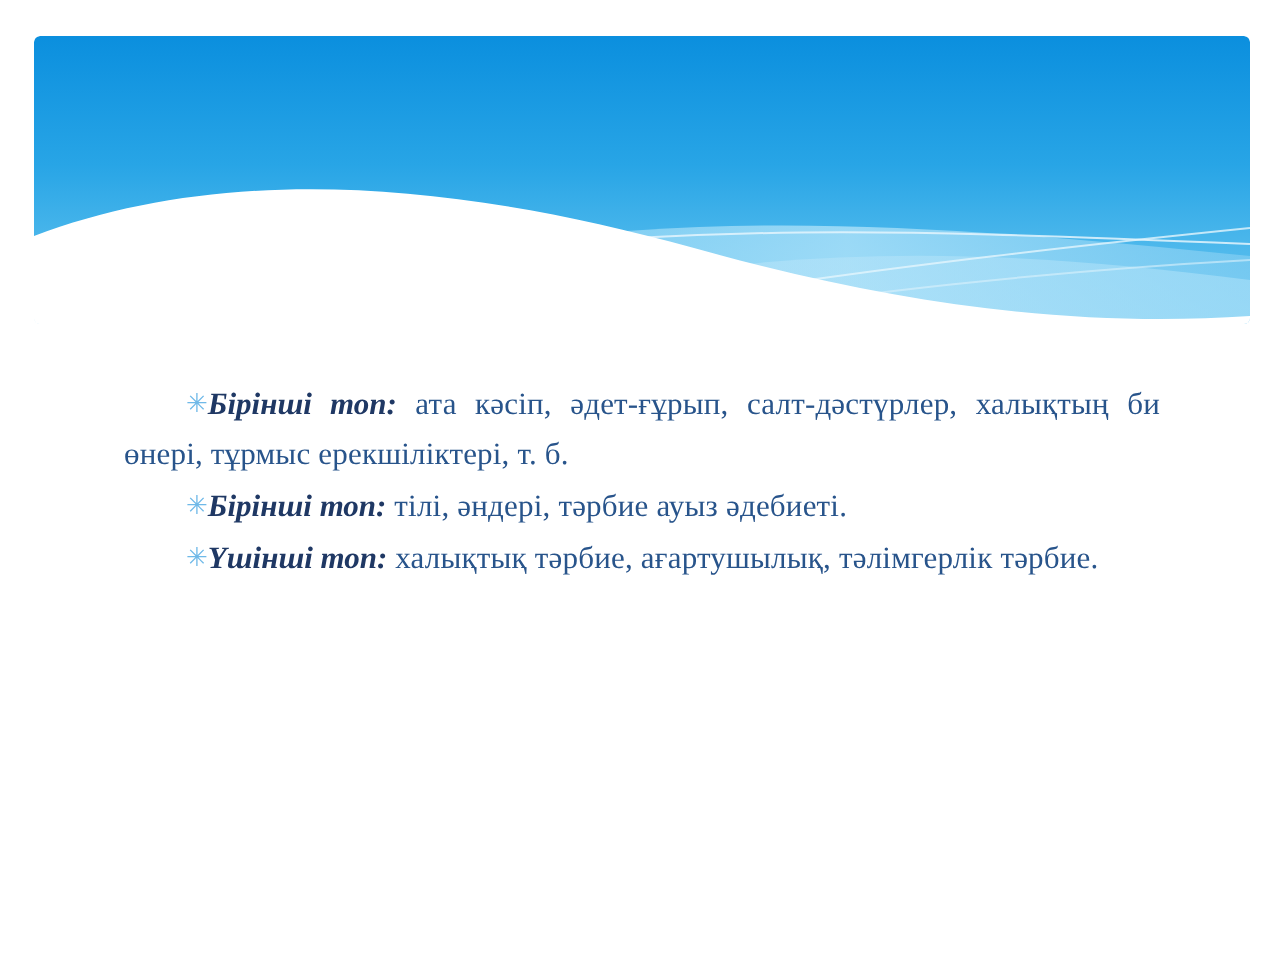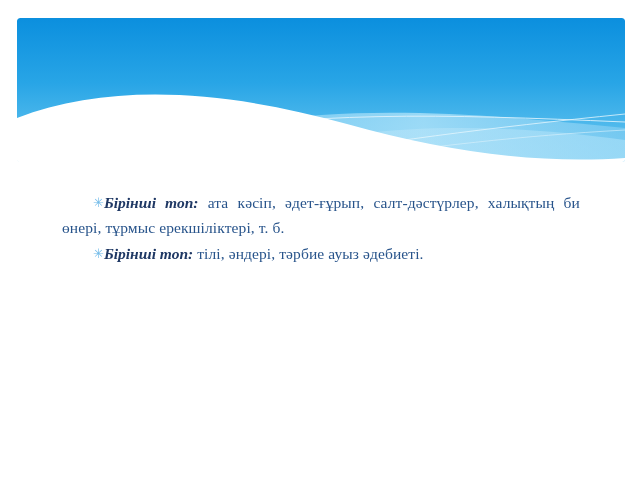--- a/index.html
+++ b/index.html
@@ -117,16 +117,19 @@
   <div class="content">
 
     <p class="para">
       <span class="bullet">✳</span><span class="lead">Бірінші топ:</span><span> ата кәсіп, әдет-ғұрып, салт-дәстүрлер, халықтың би өнері, тұрмыс ерекшіліктері, т. б.</span>
     </p>
 
     <p class="para">
       <span class="bullet">✳</span><span class="lead">Бірінші топ:</span><span> тілі, әндері, тәрбие ауыз әдебиеті.</span>
     </p>
 
+    <p class="para">
+      <span class="bullet">✳</span><span class="lead">Үшінші топ:</span><span> халықтық тәрбие, ағартушылық, тәлімгерлік тәрбие.</span>
+    </p>
 
   </div>
 
 </div>
 
 </body></html>

